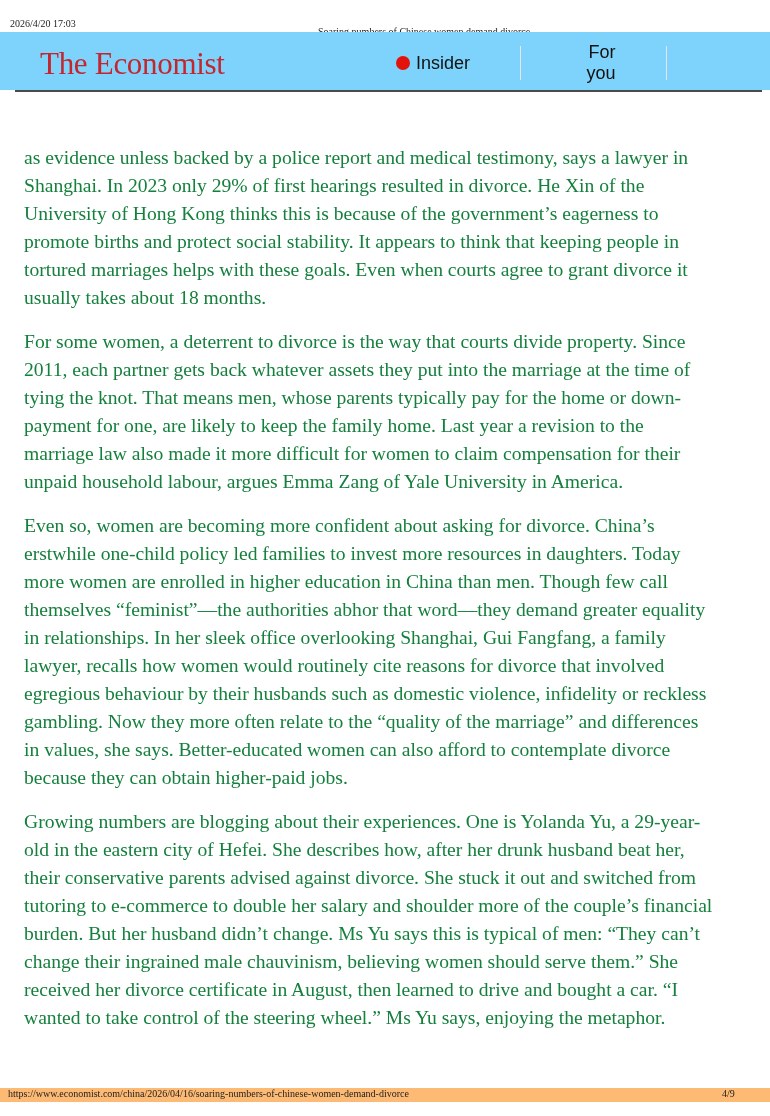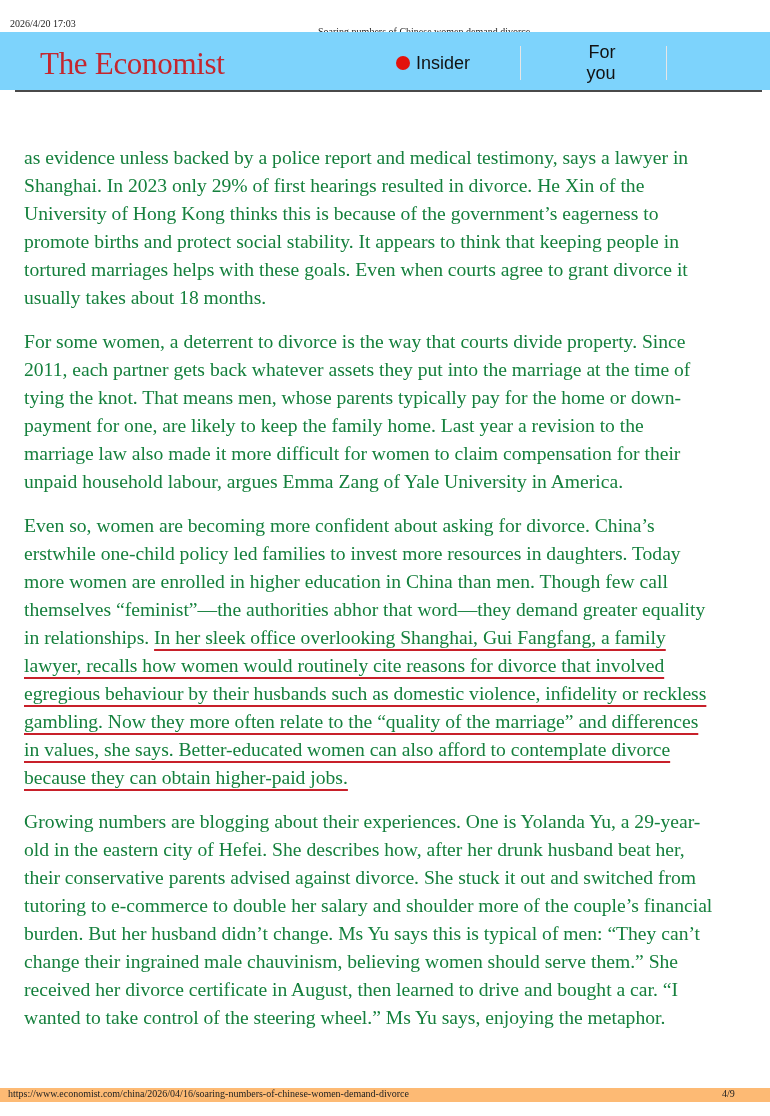--- a/index.html
+++ b/index.html
@@ -114,21 +114,20 @@
     margin: 0 0 16px 0;
   }
   .article h3 {
     margin: 0;
     font-family: "Liberation Serif", serif;
     font-weight: bold;
     font-size: 19.6px;
     line-height: 28px;
   }
   .highlight {
-    text-decoration: underline;
     text-decoration-color: #c8202a;
     text-decoration-thickness: 2px;
     text-underline-offset: 5px;
   }
   .print-footer {
     position: absolute;
     top: 1088px;
     left: 0;
     width: 770px;
     height: 14px;

